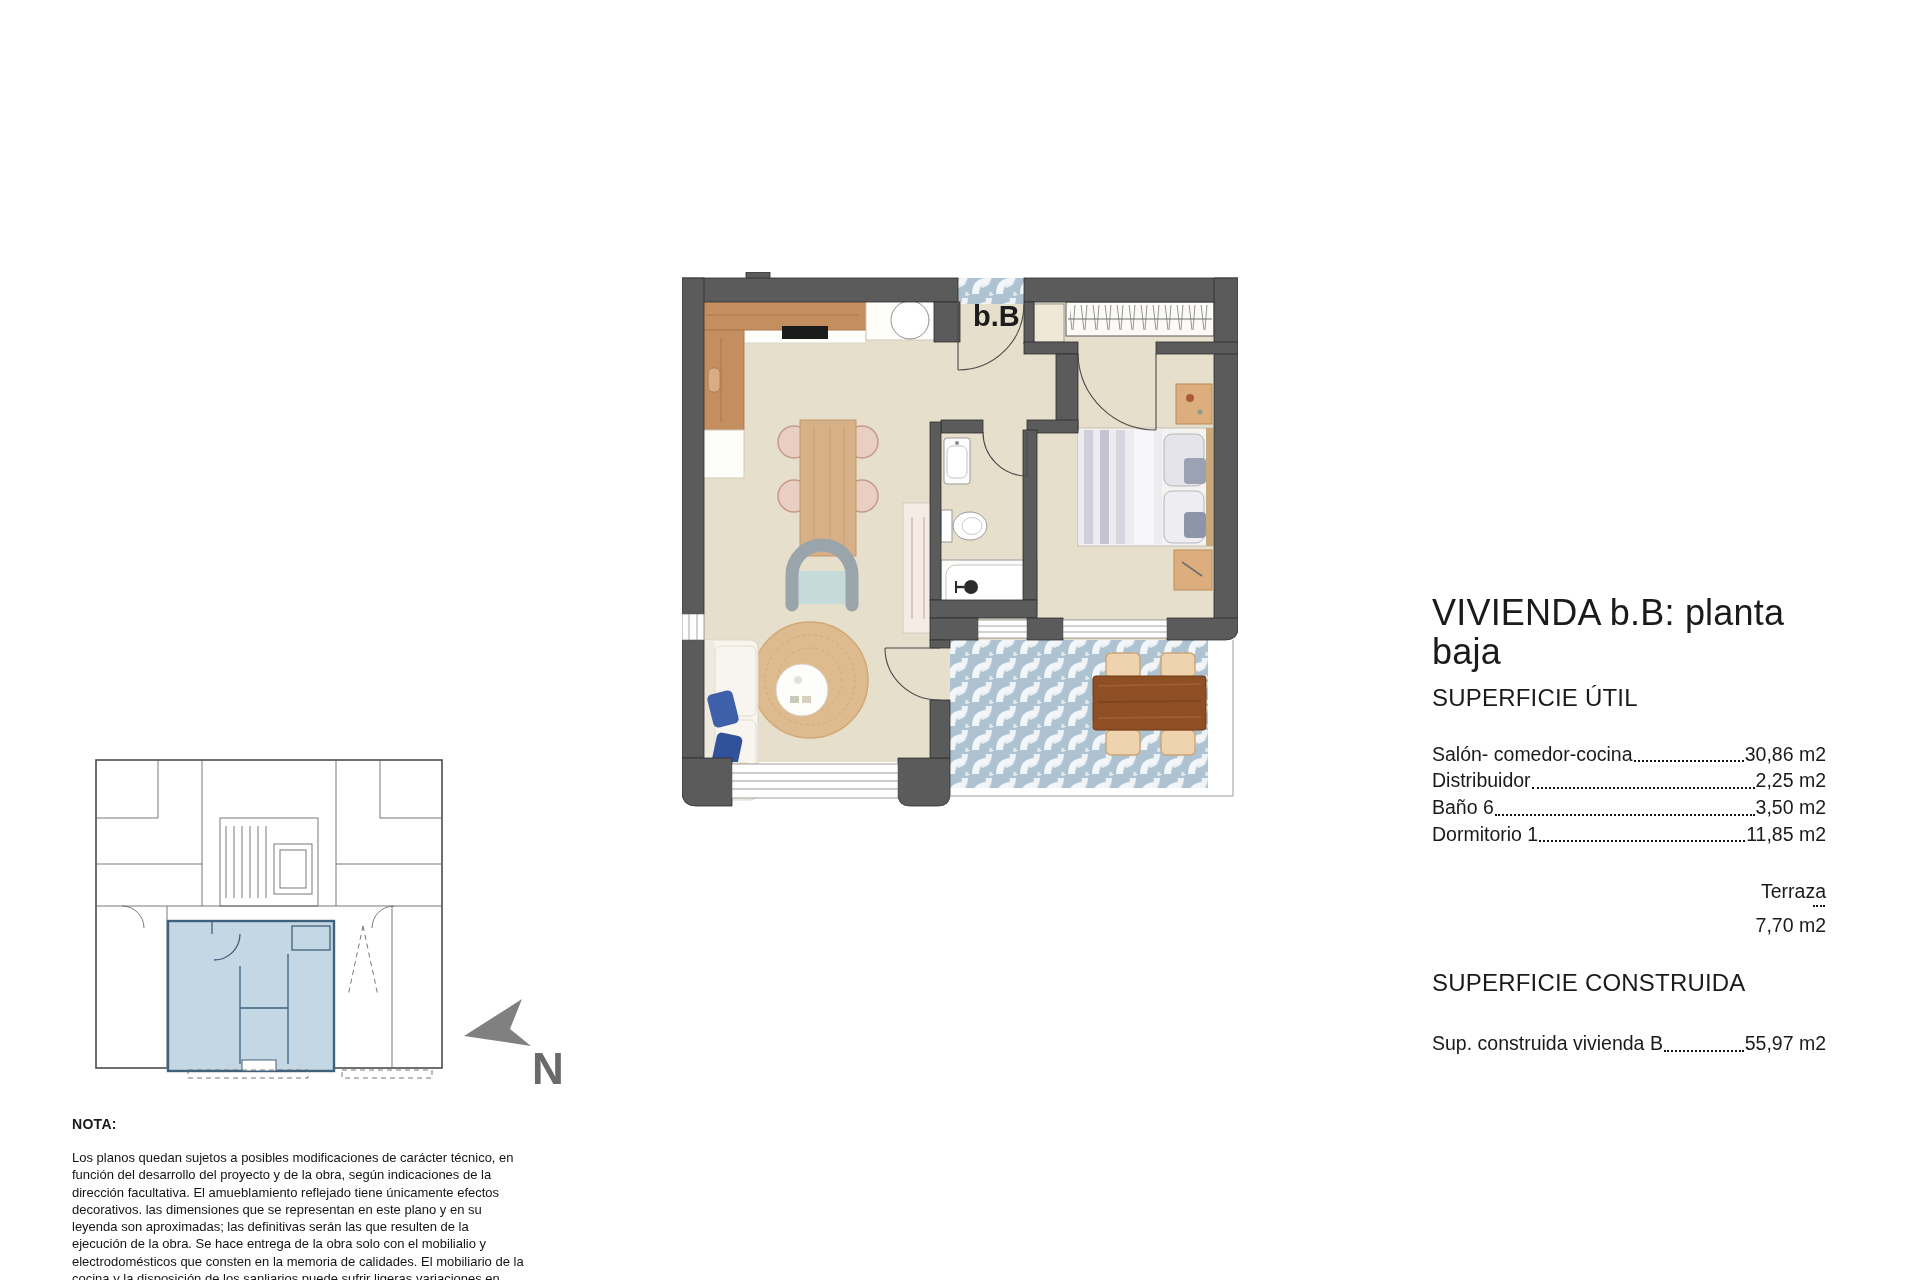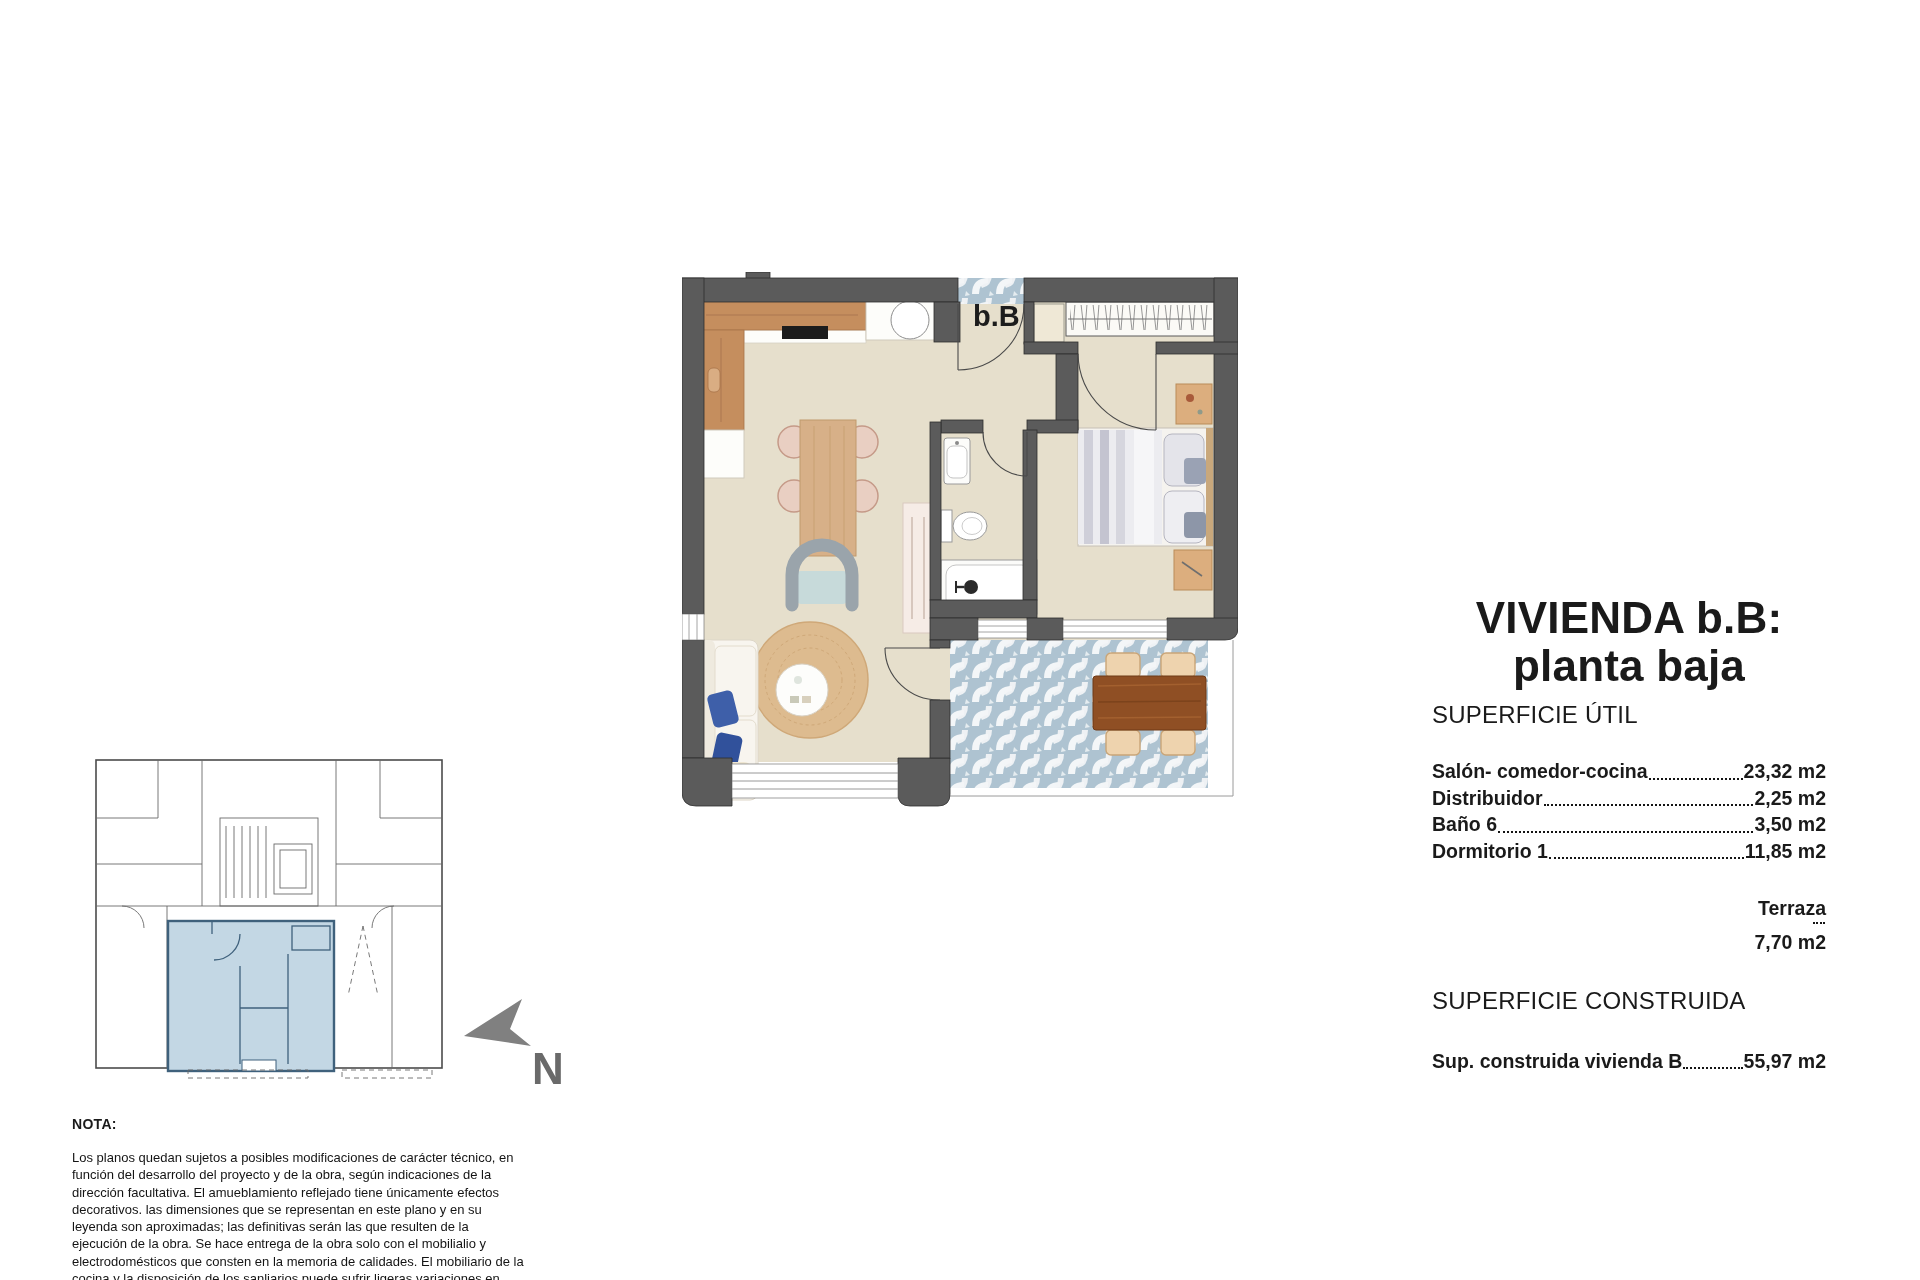--- a/index.html
+++ b/index.html
@@ -3,24 +3,24 @@
 <meta charset="utf-8">
 <style>
   html,body{margin:0;padding:0;background:#ffffff;}
   .page{position:relative;width:1920px;height:1280px;background:#ffffff;overflow:hidden;
         font-family:"Liberation Sans",sans-serif;color:#1a1a1a;}
   .plan-main{position:absolute;left:682px;top:272px;width:556px;height:535px;}
   .key-plan{position:absolute;left:92px;top:756px;width:354px;height:324px;}
   .north{position:absolute;left:452px;top:988px;width:150px;height:104px;}
   
   .specs{position:absolute;left:1432px;top:594px;width:394px;}
-  .specs .title{font-size:44px;line-height:1.08;font-weight:700;letter-spacing:.2px;text-align:center;}
+  .specs .title{font-size:36px;line-height:1.08;font-weight:400;letter-spacing:.2px;}
   .specs .section{font-size:24px;font-weight:400;margin-top:12px;letter-spacing:.2px;}
   .rows{margin-top:29px;}
-  .row{display:flex;align-items:flex-end;font-size:19.5px;line-height:26.6px;white-space:nowrap;font-weight:bold;}
+  .row{display:flex;align-items:flex-end;font-size:19.5px;line-height:26.6px;white-space:nowrap;}
   .row .leader{flex:1;border-bottom:2.6px dotted #141414;margin:0 1px 5px 1px;min-width:12px;}
   .row.total{margin-top:27px;}
   .row.terraza{margin-top:31px;flex-direction:column;}
   .section.construida{margin-top:31px;}
   .row.construida-row{margin-top:33px;}
   
   .nota{position:absolute;left:72px;top:1116px;width:452px;}
   .nota .nota-head{font-size:14px;font-weight:bold;letter-spacing:.3px;}
   .nota .nota-body{margin-top:17px;font-size:13px;line-height:17.3px;color:#141414;}
 </style>
@@ -283,21 +283,21 @@
   </svg>
 
   <div class="specs">
     <div class="title">VIVIENDA b.B: planta baja</div>
     <div class="section">SUPERFICIE ÚTIL</div>
 
     <div class="rows">
       <div class="row">
         <span>Salón- comedor-cocina</span>
         <span class="leader"></span>
-        <span>23,32 m2</span>
+        <span>30,86 m2</span>
       </div>
       <div class="row">
         <span>Distribuidor</span>
         <span class="leader"></span>
         <span>2,25 m2</span>
       </div>
       <div class="row">
         <span>Baño 6</span>
         <span class="leader"></span>
         <span>3,50 m2</span>

